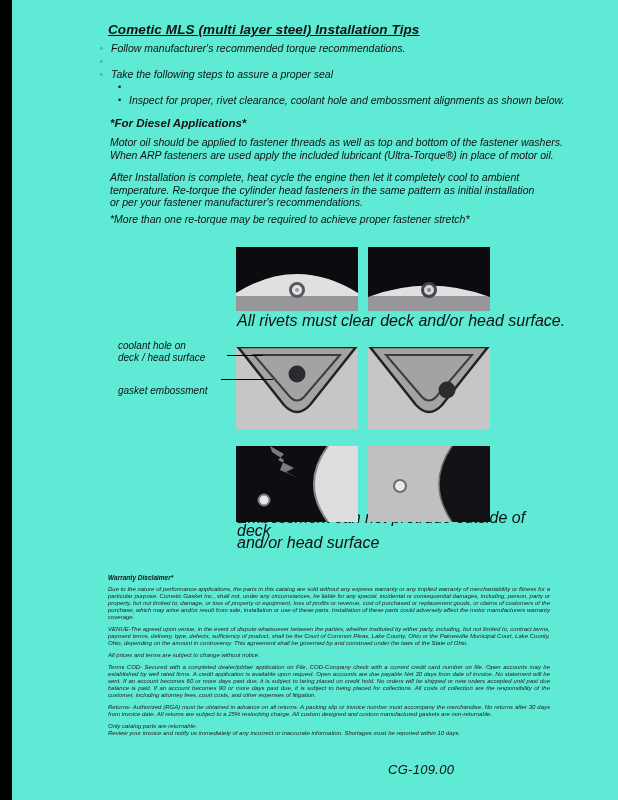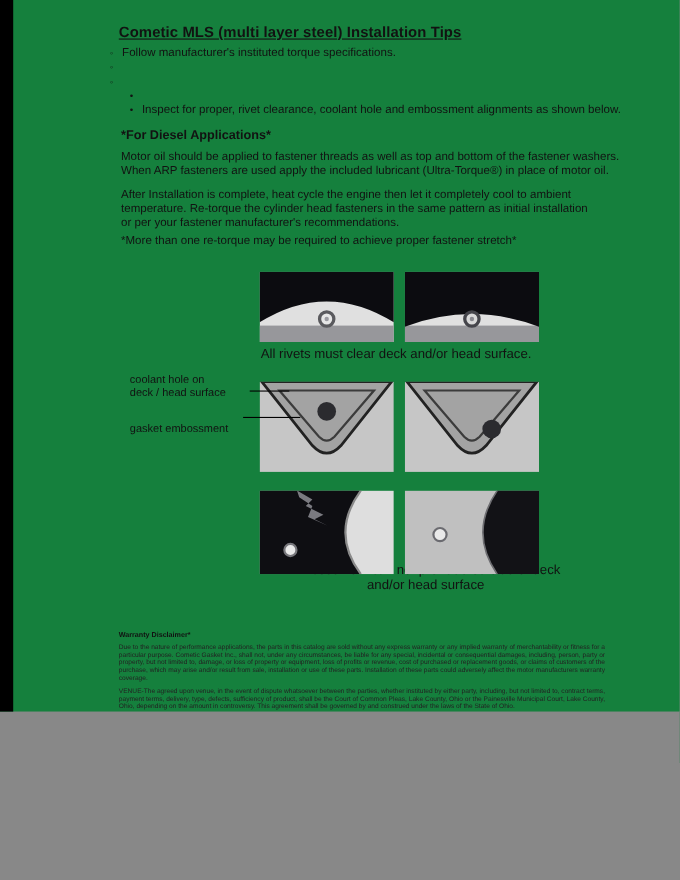--- a/index.html
+++ b/index.html
@@ -1,66 +1,67 @@
 <!DOCTYPE html>
 <html><head>
 <meta charset="utf-8">
 <style>
   * { margin:0; padding:0; box-sizing:border-box; }
   html,body { background:#888; }
   .page {
-    position:relative; width:618px; height:647px; margin:0 auto;
-    background:#15803d; overflow:hidden;
-    font-family:"Liberation Sans", sans-serif; color:#121212;
+    position:relative; width:618px; height:800px; margin:0 auto;
+    background:#5eead4; overflow:hidden;
+    font-family:"Liberation Sans", sans-serif; color:#121212;font-style:italic;
   }
   .binder-strip { position:absolute; left:0; top:0; width:12px; height:800px; background:#000; }
   .title {
     position:absolute; left:108px; top:22px;
     font-size:13.5px; font-weight:bold; text-decoration:underline;
     letter-spacing:0.1px;
   }
   .tips { position:absolute; left:100px; top:42px; font-size:10.5px; line-height:13px; }
   .tip { display:flex; }
   .tip .m { width:11px; font-size:8px; line-height:13px; text-align:left; }
   .tip.sub { margin-left:18px; }
   .tip.sub .m { font-size:9px; }
   .diesel-h { position:absolute; left:110px; top:117px; font-size:11.5px; font-weight:bold; }
   .para { position:absolute; left:110px; width:470px; font-size:10.5px; line-height:12.5px; }
   .pre { white-space:pre-line; }
   .p1 { top:136px; }
   .p2 { top:171px; }
   .note { top:213px; }
   .hdr { position:absolute; width:122px; text-align:center; font-size:13.5px; letter-spacing:0.5px; color:#1a1a1a;margin-top:36px; }
   .fig { position:absolute; width:122px; display:block; z-index:1; }
-  .cap { position:absolute; left:237px; font-size:12px; line-height:12.5px;text-align:center; }
+  .cap { position:absolute; left:237px; font-size:16px; line-height:12.5px; }
   .callout { position:absolute; font-size:10px; line-height:11.5px; text-align:left; z-index:3; }
   .leader { position:absolute; height:0; border-top:1px solid #000; z-index:4; }
   .disclaimer { position:absolute; left:108px; top:574px; width:442px; text-align:justify; }
   .disclaimer h3 { font-size:6.5px; font-weight:bold; margin-bottom:5px; }
   .disclaimer p { font-size:6px; line-height:7px; margin-bottom:5px; color:#222; }
   .footer { position:absolute; left:388px; top:762px; font-size:13px; letter-spacing:0.3px; }
 </style>
 </head>
 <body>
 
 <div class="page">
   <div class="binder-strip"></div>
 
   <h1 class="title">Cometic MLS (multi layer steel) Installation Tips</h1>
 
   <div class="tips">
     <div class="tip">
       <span class="m">◦</span>
-      <span>Follow manufacturer's instituted torque specifications.</span>
+      <span>Follow manufacturer's recommended torque recommendations.</span>
     </div>
     <div class="tip">
       <span class="m">◦</span>
     </div>
     <div class="tip">
       <span class="m">◦</span>
+      <span>Take the following steps to assure a proper seal</span>
     </div>
     <div class="tip sub">
       <span class="m">•</span>
     </div>
     <div class="tip sub">
       <span class="m">•</span>
       <span>Inspect for proper, rivet clearance, coolant hole and embossment alignments as shown below.</span>
     </div>
   </div>
 

